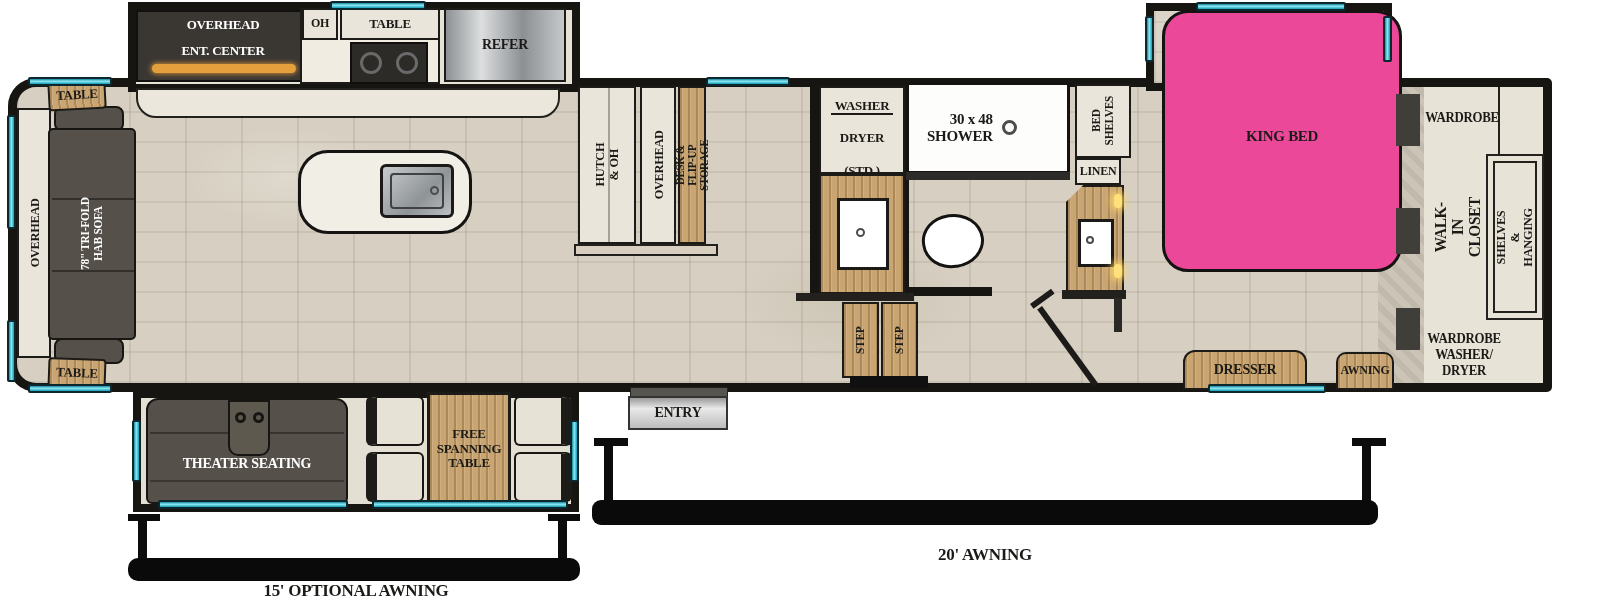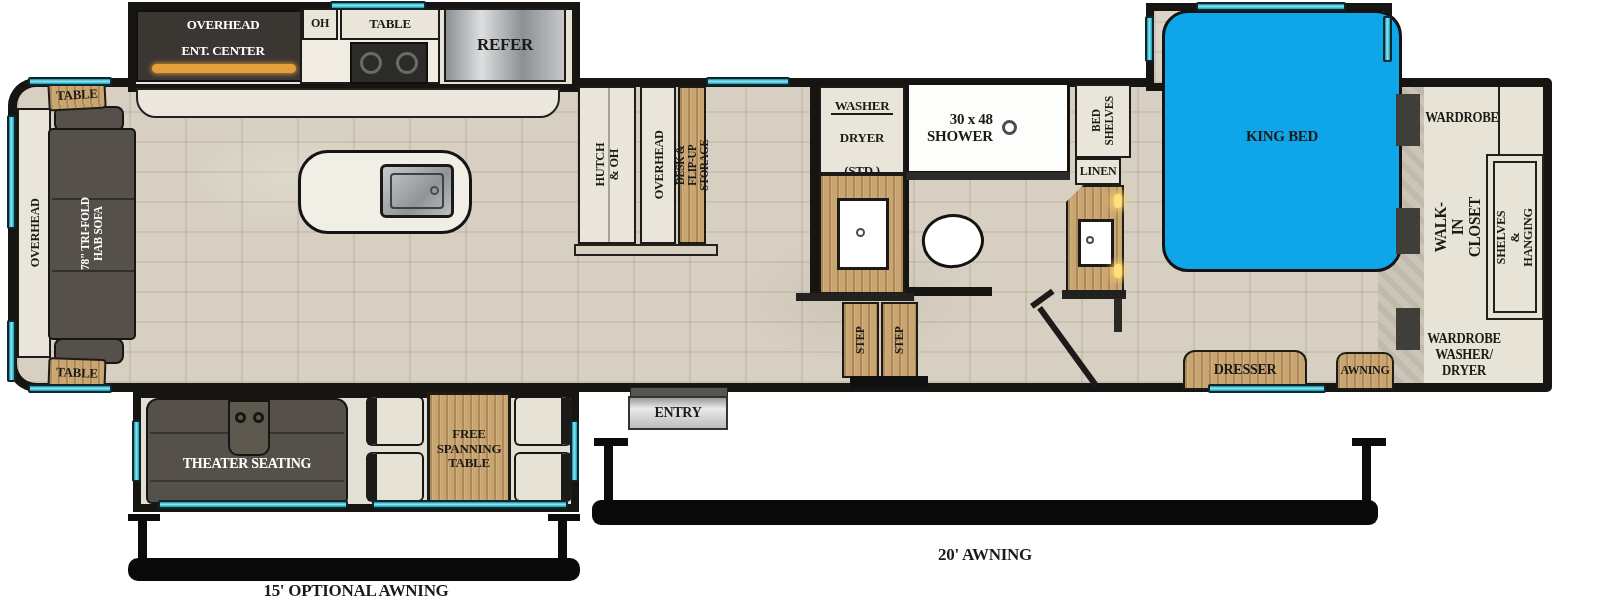--- a/index.html
+++ b/index.html
@@ -70,21 +70,21 @@
     <span class="lbl" style="font-size:12px">OH</span>
   </div>
   <div class="abs cab c" style="left:340px;top:8px;width:100px;height:32px;z-index:3">
     <span class="lbl" style="font-size:13px">TABLE</span>
   </div>
   <div class="abs" style="left:350px;top:42px;width:78px;height:42px;background:#2d2b28;border:2px solid #100f0e;z-index:3">
     <div class="abs ring" style="left:8px;top:8px;width:22px;height:22px;border-color:#6a6a6a"></div>
     <div class="abs ring" style="left:44px;top:8px;width:22px;height:22px;border-color:#6a6a6a"></div>
   </div>
   <div class="abs steel c" style="left:444px;top:8px;width:122px;height:74px;z-index:3">
-    <span class="lbl" style="font-size:17px">REFER</span>
+    <span class="lbl" style="font-size:14px">REFER</span>
   </div>
   <div class="abs" style="left:136px;top:88px;width:424px;height:30px;background:#ebe7dc;border:2px solid #23211d;border-radius:0 0 20px 20px;z-index:2"></div>
 
   <div class="abs cab v" style="left:17px;top:108px;width:34px;height:250px;z-index:2">
     <span class="lbl" style="font-size:13px">OVERHEAD</span>
   </div>
   <div class="abs darkf" style="left:54px;top:106px;width:70px;height:26px;border-radius:8px;z-index:2"></div>
   <div class="abs darkf" style="left:54px;top:338px;width:70px;height:26px;border-radius:8px;z-index:2"></div>
   <div class="abs darkf v" style="left:48px;top:128px;width:88px;height:212px;border-radius:5px;z-index:3">
     <div class="abs" style="left:2px;top:68px;width:82px;height:2px;background:rgba(0,0,0,.4)"></div>
@@ -162,21 +162,21 @@
   </div>
   <div class="abs ring" style="left:1086px;top:236px;width:8px;height:8px;border-width:2.5px;z-index:3"></div>
   <div class="abs" style="left:1114px;top:194px;width:8px;height:14px;background:#ffe07a;border-radius:4px;box-shadow:0 0 7px 3px rgba(255,215,100,.85);z-index:3"></div>
   <div class="abs" style="left:1114px;top:264px;width:8px;height:14px;background:#ffe07a;border-radius:4px;box-shadow:0 0 7px 3px rgba(255,215,100,.85);z-index:3"></div>
   <div class="abs" style="left:1062px;top:290px;width:64px;height:9px;background:#23211d;z-index:3"></div>
   <div class="abs" style="left:1114px;top:298px;width:8px;height:34px;background:#2a2925;z-index:3"></div>
 
   <div class="abs" style="left:1042px;top:306px;width:96px;height:0;border-top:6px solid #1c1b19;transform:rotate(54deg);transform-origin:left top;z-index:3"></div>
   <div class="abs" style="left:1030px;top:304px;width:26px;height:0;border-top:6px solid #1c1b19;transform:rotate(-36deg);transform-origin:left top;z-index:3"></div>
 
-  <div class="abs c" style="left:1162px;top:10px;width:240px;height:262px;background:#0ea5e9;border:3px solid #141312;border-radius:26px;z-index:2">
+  <div class="abs c" style="left:1162px;top:10px;width:240px;height:262px;background:#ec4899;border:3px solid #141312;border-radius:26px;z-index:2">
     <span class="lbl" style="font-size:15px;margin-top:-8px">KING BED</span>
   </div>
   <div class="abs wood c" style="left:1183px;top:350px;width:124px;height:40px;border-radius:12px 12px 0 0;z-index:2">
     <span class="lbl" style="font-size:14px">DRESSER</span>
   </div>
   <div class="abs wood c" style="left:1336px;top:352px;width:58px;height:38px;border-radius:10px 10px 0 0;z-index:2">
     <span class="lbl" style="font-size:12px">AWNING</span>
   </div>
 
   <div class="abs" style="left:1424px;top:87px;width:119px;height:296px;background:#e7e3d7;z-index:2"></div>

